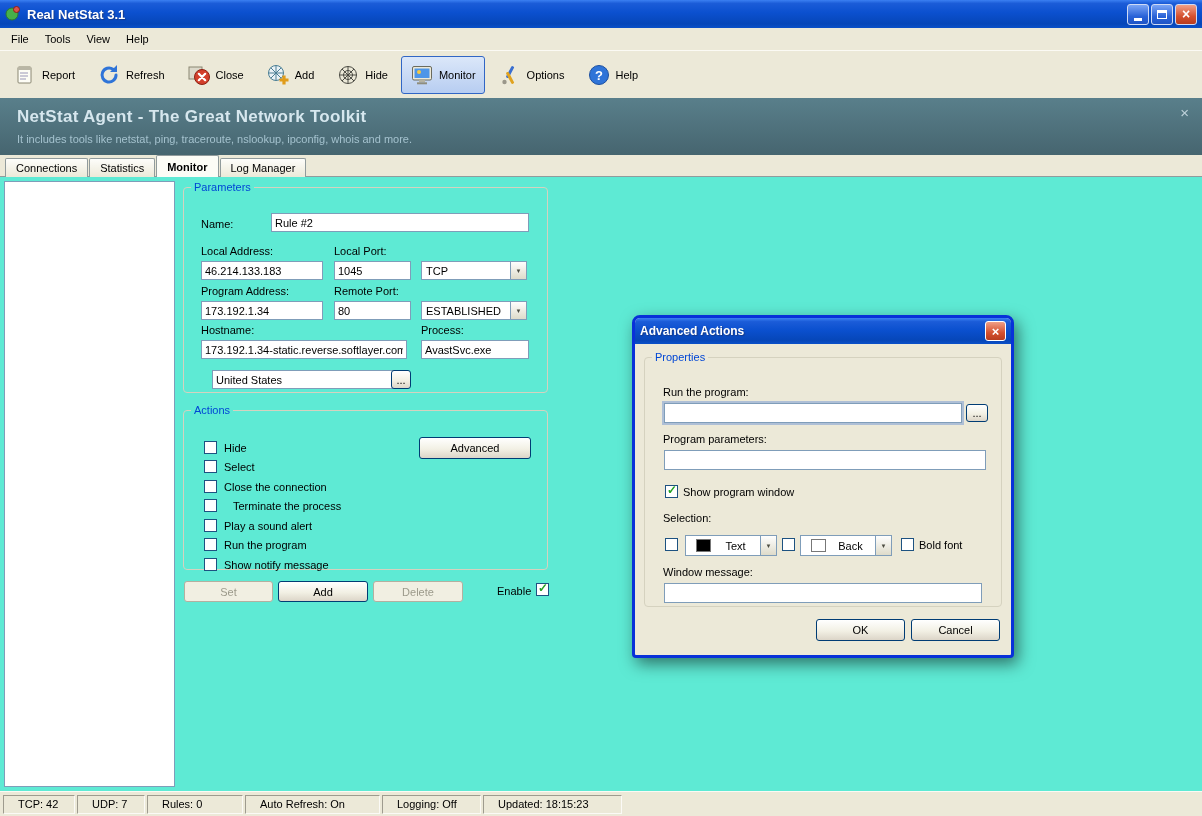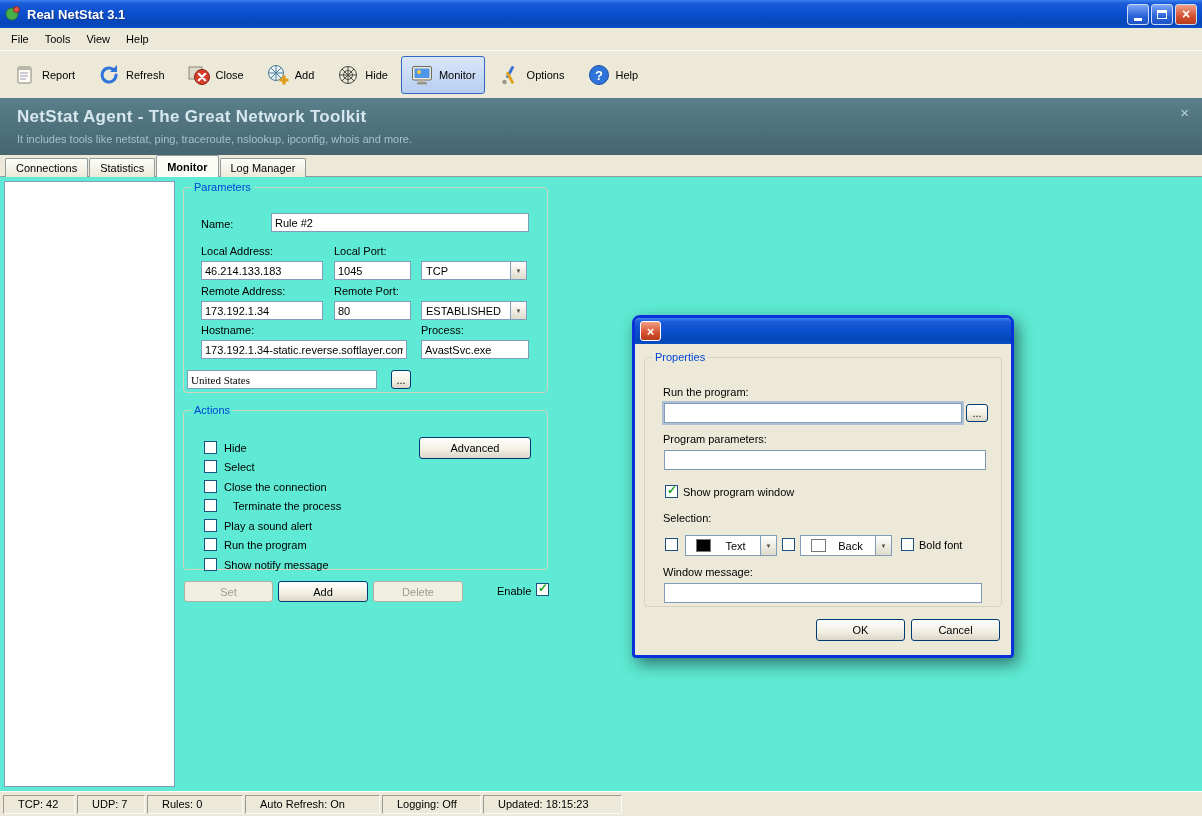--- a/index.html
+++ b/index.html
@@ -234,35 +234,35 @@
 
       <span class="fld" style="left:17px; top:52px;">Local Address:</span>
       <span class="fld" style="left:150px; top:52px;">Local Port:</span>
       <input class="xp-input" style="left: 17px; top: 68px; width: 122px;" value="46.214.133.183">
       <input class="xp-input" style="left: 150px; top: 68px; width: 77px;" value="1045">
       <div class="combo" style="left:237px; top:68px; width:106px;">
         <span class="val">TCP</span>
         <span class="combo-btn">▼</span>
       </div>
 
-      <span class="fld" style="left:17px; top:92px;">Remote Address:</span>
+      <span class="fld" style="left:17px; top:92px;">Program Address:</span>
       <span class="fld" style="left:150px; top:92px;">Remote Port:</span>
       <input class="xp-input" style="left: 17px; top: 108px; width: 122px;" value="173.192.1.34">
       <input class="xp-input" style="left: 150px; top: 108px; width: 77px;" value="80">
       <div class="combo" style="left:237px; top:108px; width:106px;">
         <span class="val">ESTABLISHED</span>
         <span class="combo-btn">▼</span>
       </div>
 
       <span class="fld" style="left:17px; top:131px;">Hostname:</span>
       <span class="fld" style="left:237px; top:131px;">Process:</span>
       <input class="xp-input" style="left: 17px; top: 147px; width: 206px; text-align: right;" value="173.192.1.34-static.reverse.softlayer.com">
       <input class="xp-input" style="left: 237px; top: 147px; width: 108px;" value="AvastSvc.exe">
 
-      <input class="xp-input" style="left: 3px; top: 177px; width: 190px; font-family: Liberation Serif, serif;" value="United States">
+      <input class="xp-input" style="left: 28px; top: 177px; width: 190px;" value="United States">
       <div class="xp-btn" style="left:207px; top:177px; width:20px; height:19px;">...</div>
     </fieldset>
 
     <fieldset class="xp-group" style="left:183px; top:227px; width:365px; height:166px;">
       <legend class="xp-legend">Actions</legend>
 
       <div class="act-row" style="top:25px;">
         <span class="xp-check"></span>
         <span>Hide</span>
       </div>
@@ -305,20 +305,21 @@
     <div class="sb-seg" style="width:72px;">TCP: 42</div>
     <div class="sb-seg" style="width:68px;">UDP: 7</div>
     <div class="sb-seg" style="width:96px;">Rules: 0</div>
     <div class="sb-seg" style="width:135px;">Auto Refresh: On</div>
     <div class="sb-seg" style="width:99px;">Logging: Off</div>
     <div class="sb-seg" style="width:139px;">Updated: 18:15:23</div>
   </div>
 
   <div class="dialog">
     <div class="dlg-titlebar">
+      <span class="dlg-title">Advanced Actions</span>
       <span class="dlg-close">
           <span>×</span>
         </span>
     </div>
     <div class="dlg-body">
       <fieldset class="xp-group" style="left:9px; top:7px; width:358px; height:256px;">
         <legend class="xp-legend">Properties</legend>
 
         <span class="fld" style="left:18px; top:23px;">Run the program:</span>
         <input class="xp-input hl-input" style="left: 19px; top: 40px; width: 298px; height: 20px;" value="">

